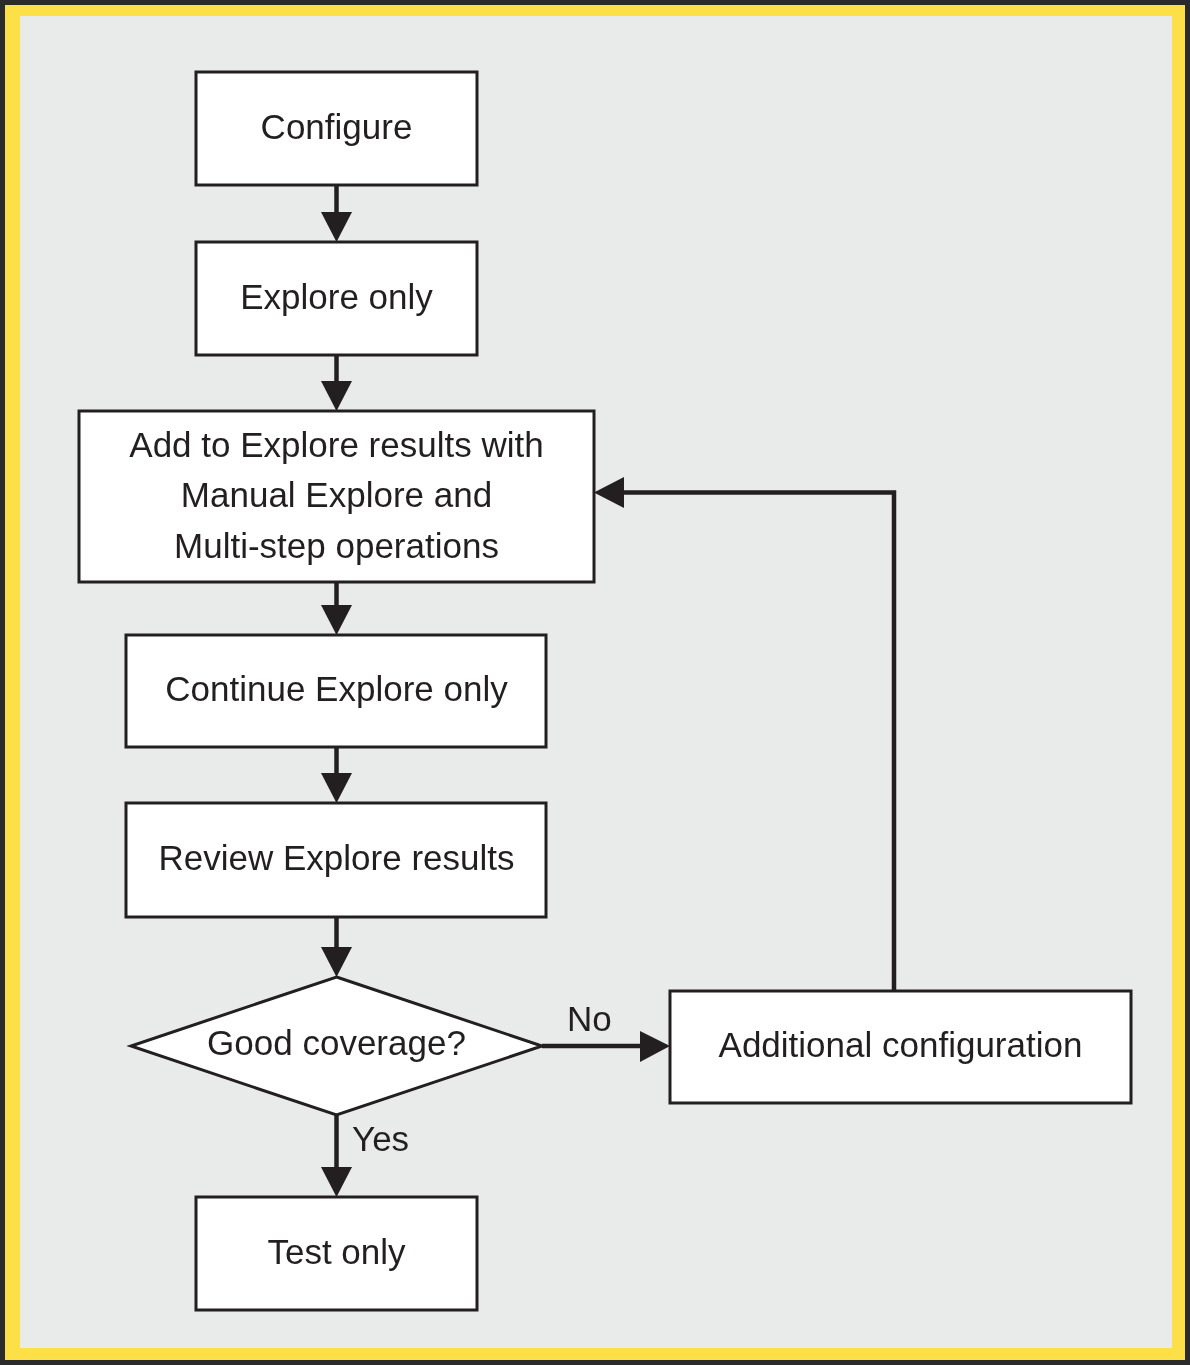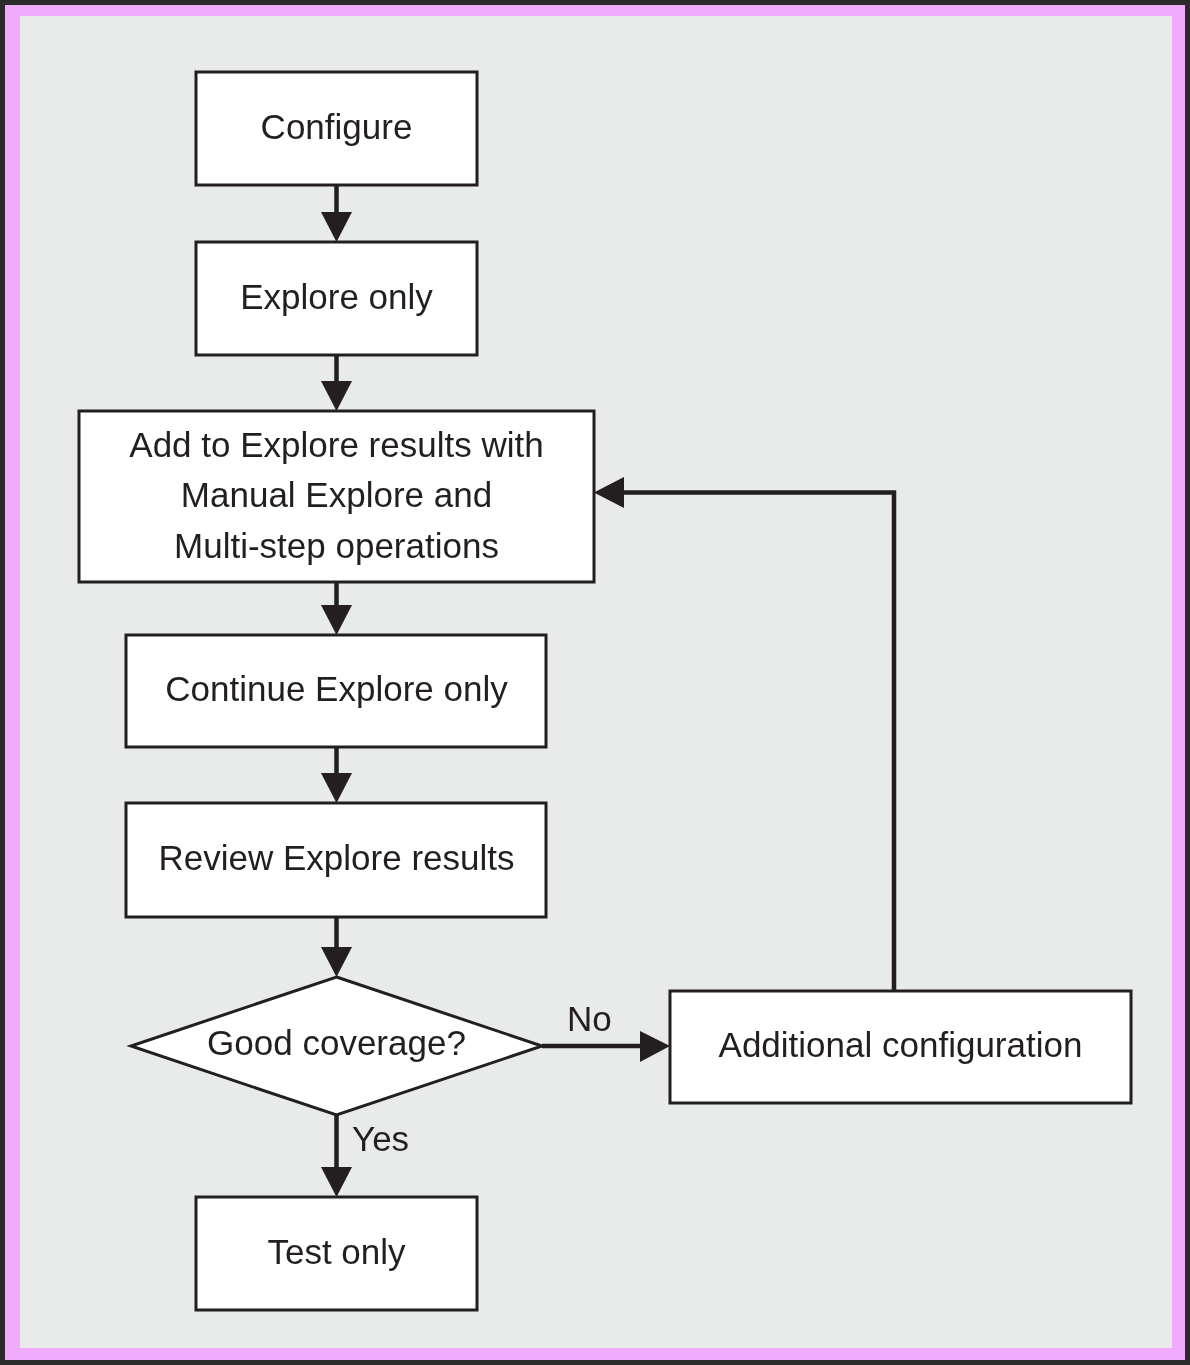--- a/index.html
+++ b/index.html
@@ -11,21 +11,21 @@
     width: 1190px;
     height: 1365px;
     font-family: "Liberation Sans", sans-serif;
     overflow: hidden;
   }
   #page {
     position: relative;
     width: 1190px;
     height: 1365px;
     box-sizing: border-box;
-    background: #f0abfc;
+    background: #fde047;
     border: 5px solid #2b2b2b;
   }
   #canvas {
     position: absolute;
     left: 15px;
     top: 11px;
     width: 1152px;
     height: 1332px;
     background: #e9eaea;
   }

